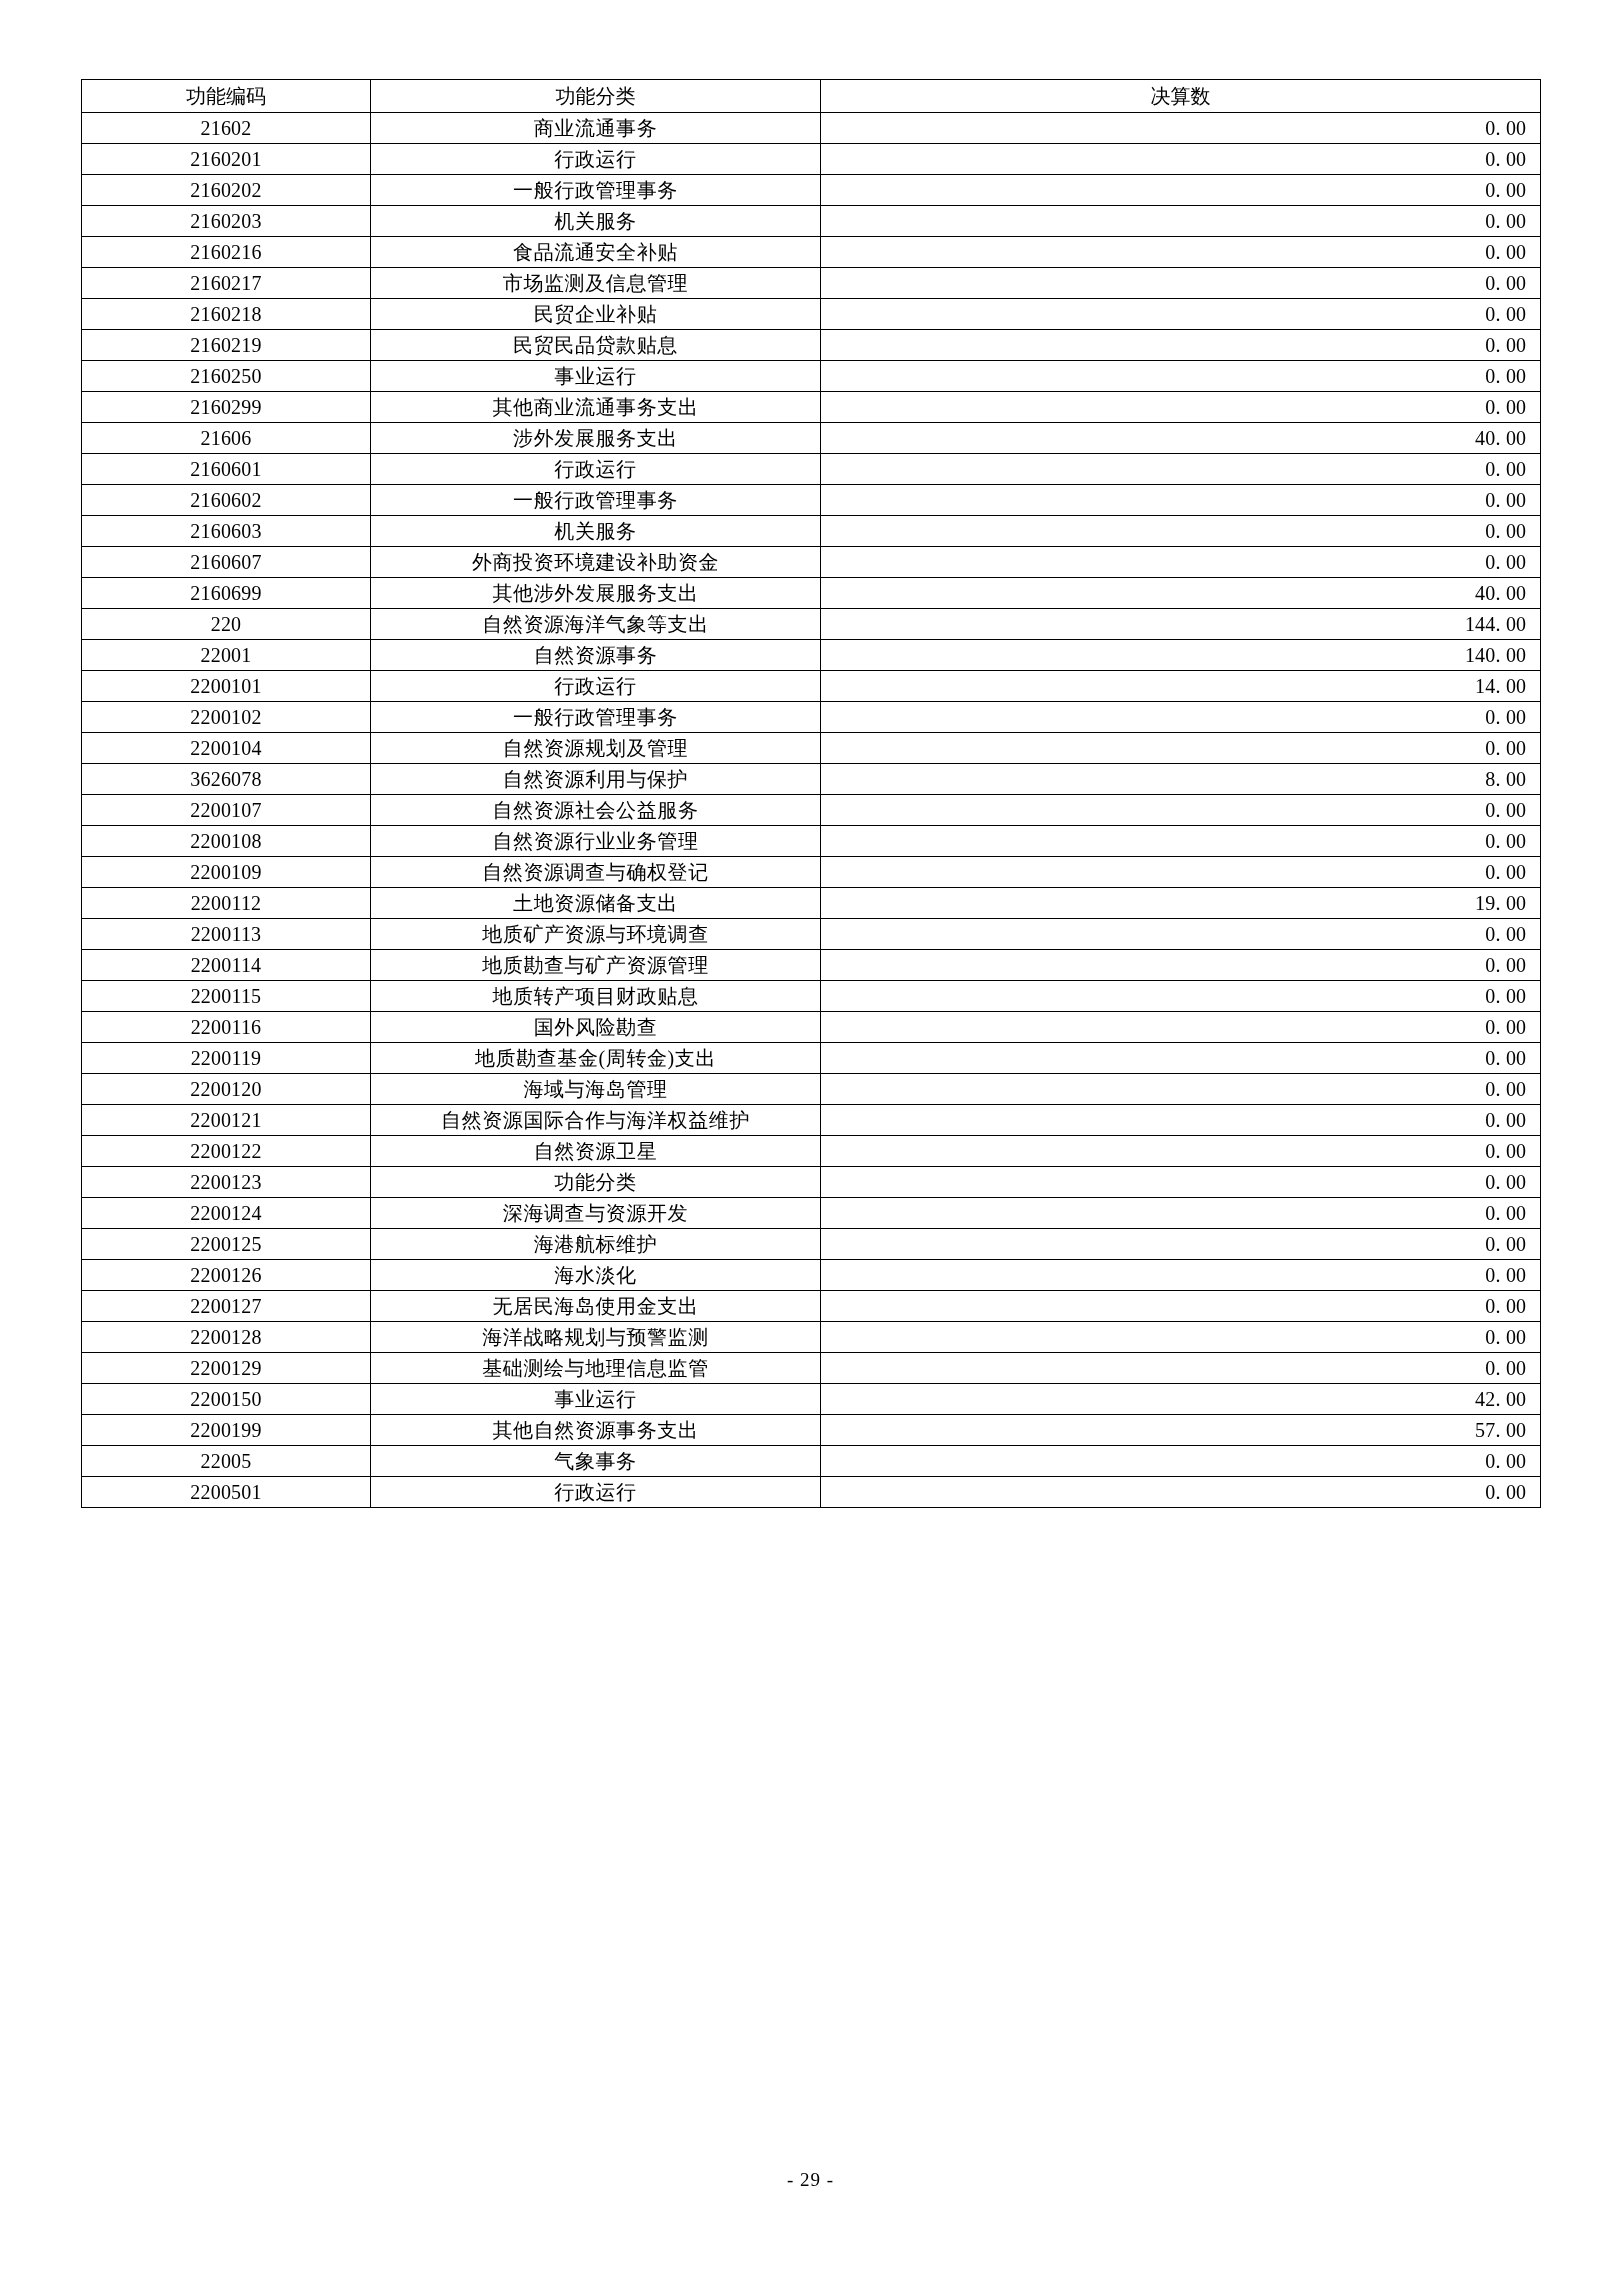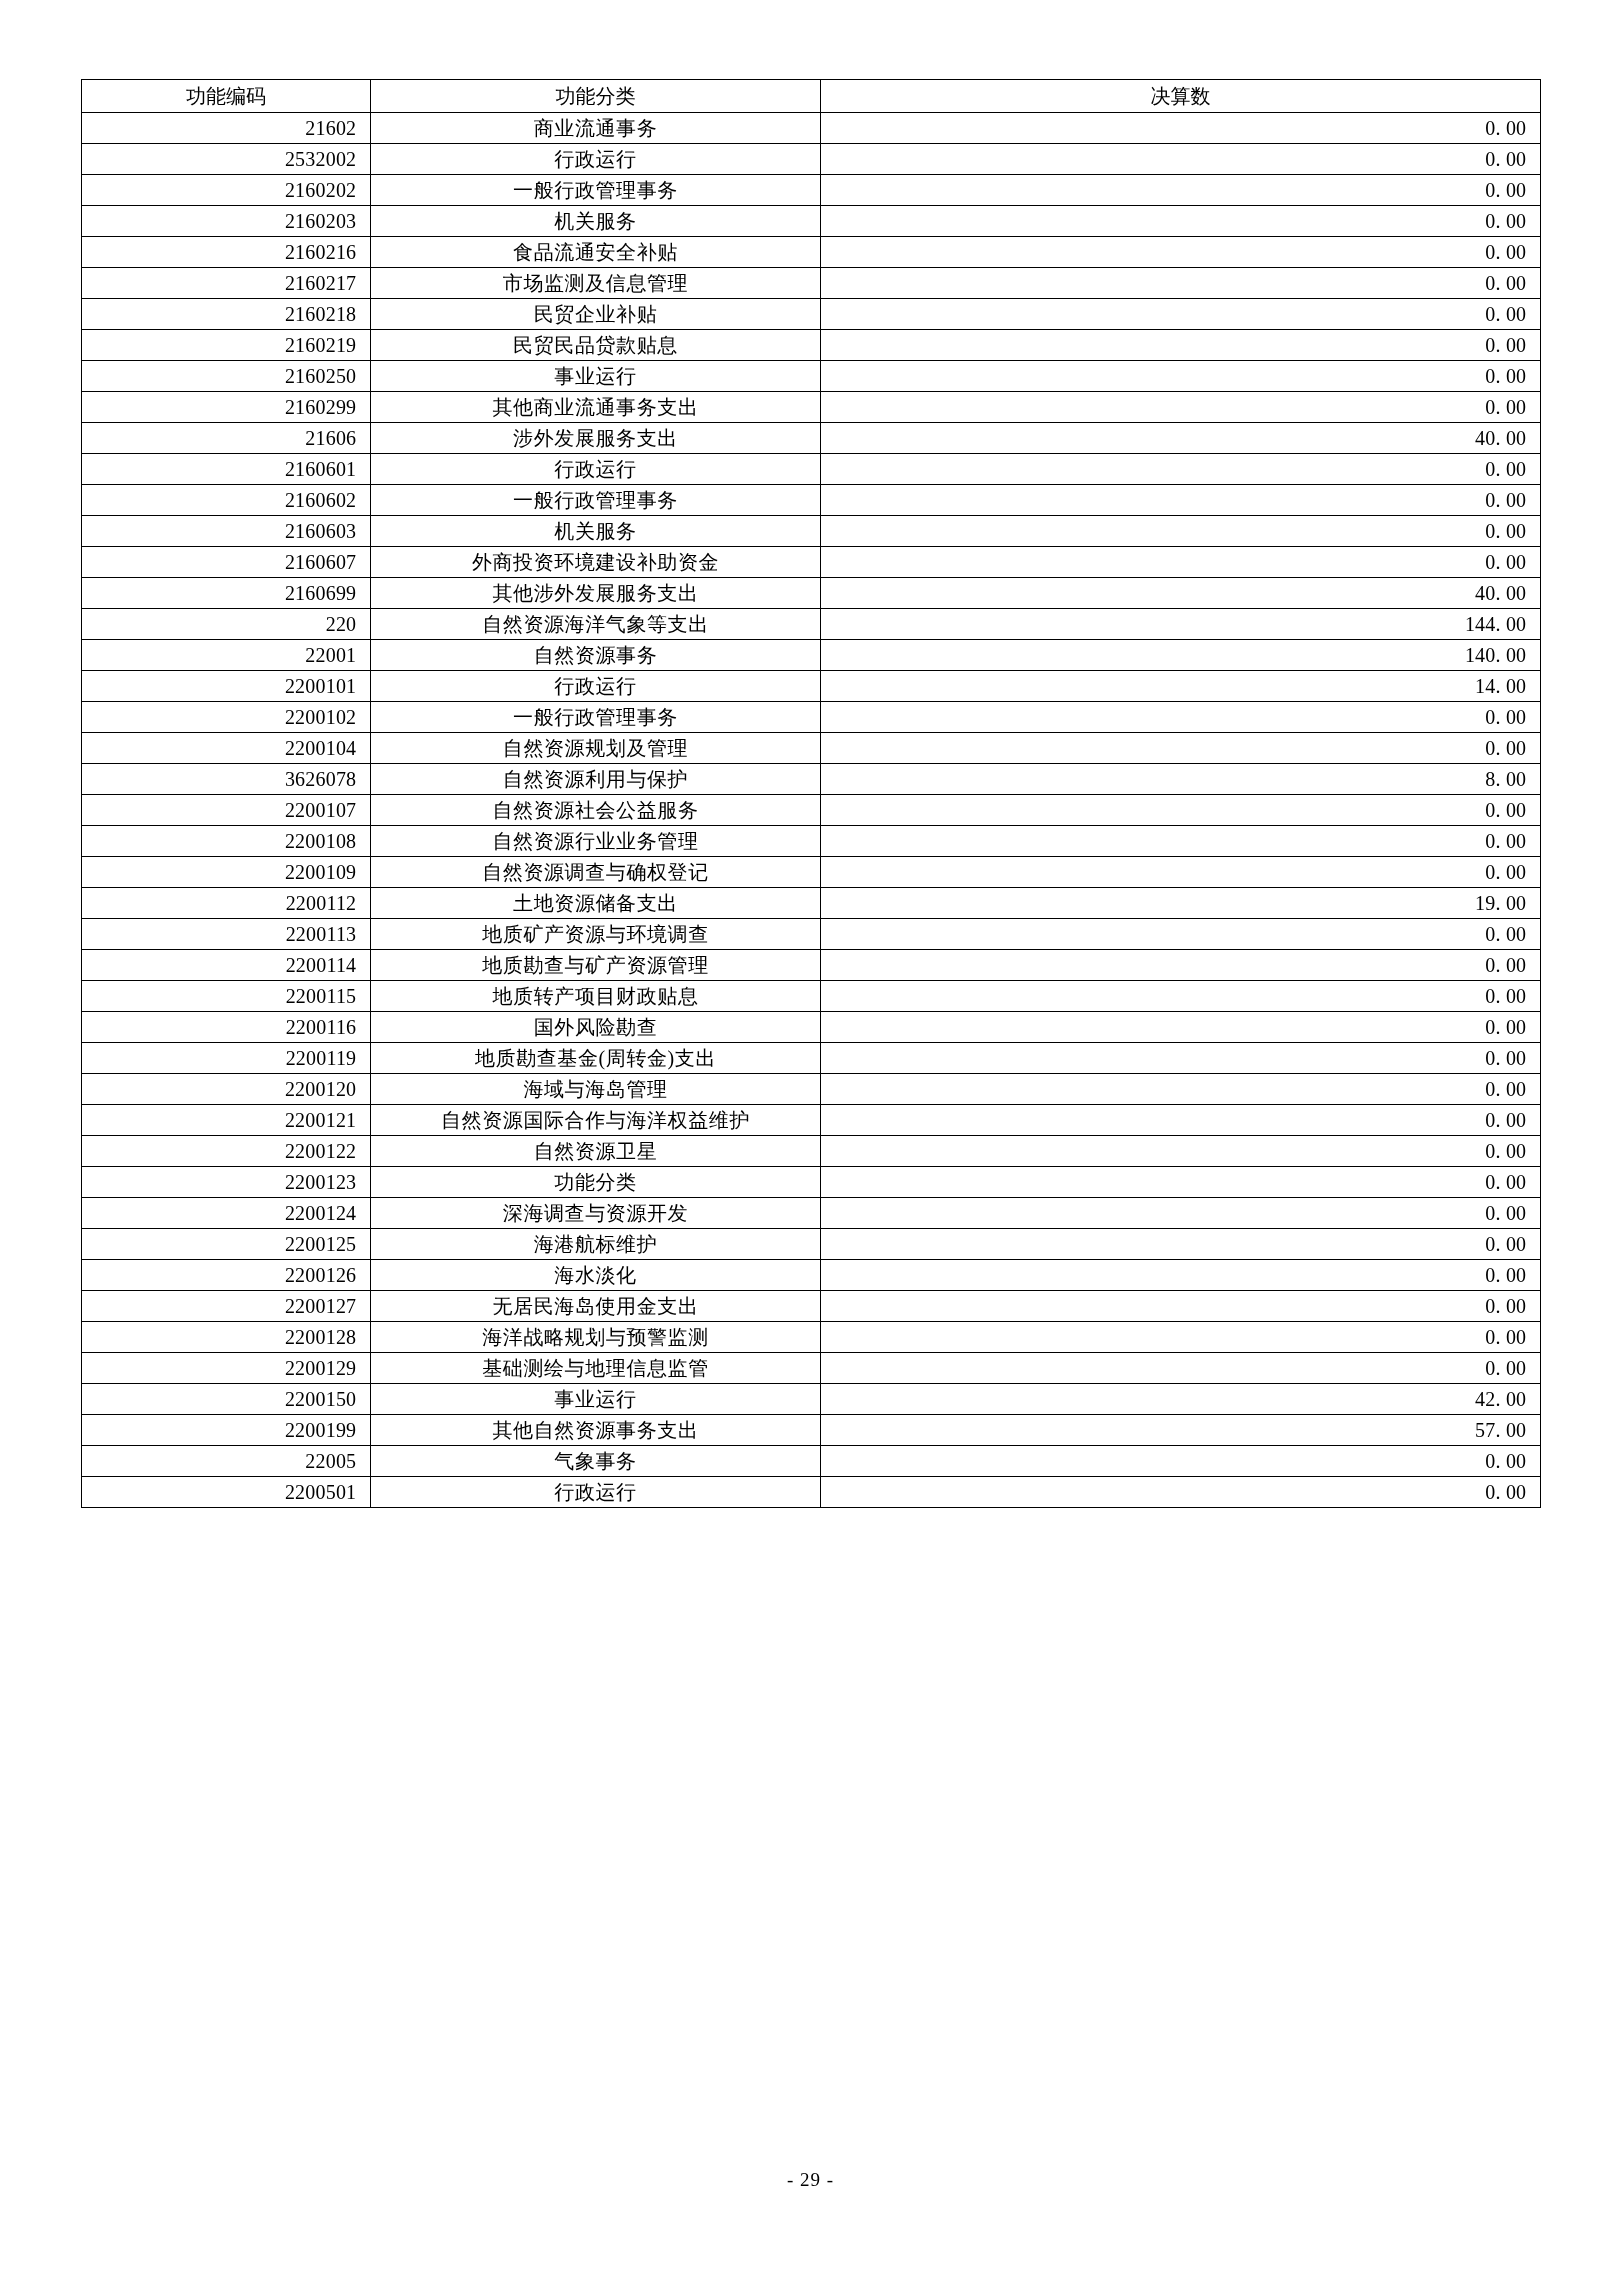--- a/index.html
+++ b/index.html
@@ -48,21 +48,21 @@
     vertical-align: middle;
     white-space: nowrap;
     overflow: hidden;
   }
   table.fin thead th {
     text-align: center;
     height: 32px;
     font-size: 20px;
   }
   td.code {
-    text-align: right;
+    text-align: center;
     letter-spacing: 0.2px;
   }
   td.cat {
     text-align: center;
     letter-spacing: 0.6px;
   }
   td.val {
     text-align: right;
     letter-spacing: 0.2px;
     padding-right: 15.7px;
@@ -96,21 +96,21 @@
           <th>决算数</th>
         </tr>
       </thead>
       <tbody id="table-body">
           <tr>
             <td class="code">21602</td>
             <td class="cat">商业流通事务</td>
             <td class="val">0. 00</td>
           </tr>
           <tr>
-            <td class="code">2532002</td>
+            <td class="code">2160201</td>
             <td class="cat">行政运行</td>
             <td class="val">0. 00</td>
           </tr>
           <tr>
             <td class="code">2160202</td>
             <td class="cat">一般行政管理事务</td>
             <td class="val">0. 00</td>
           </tr>
           <tr>
             <td class="code">2160203</td>

